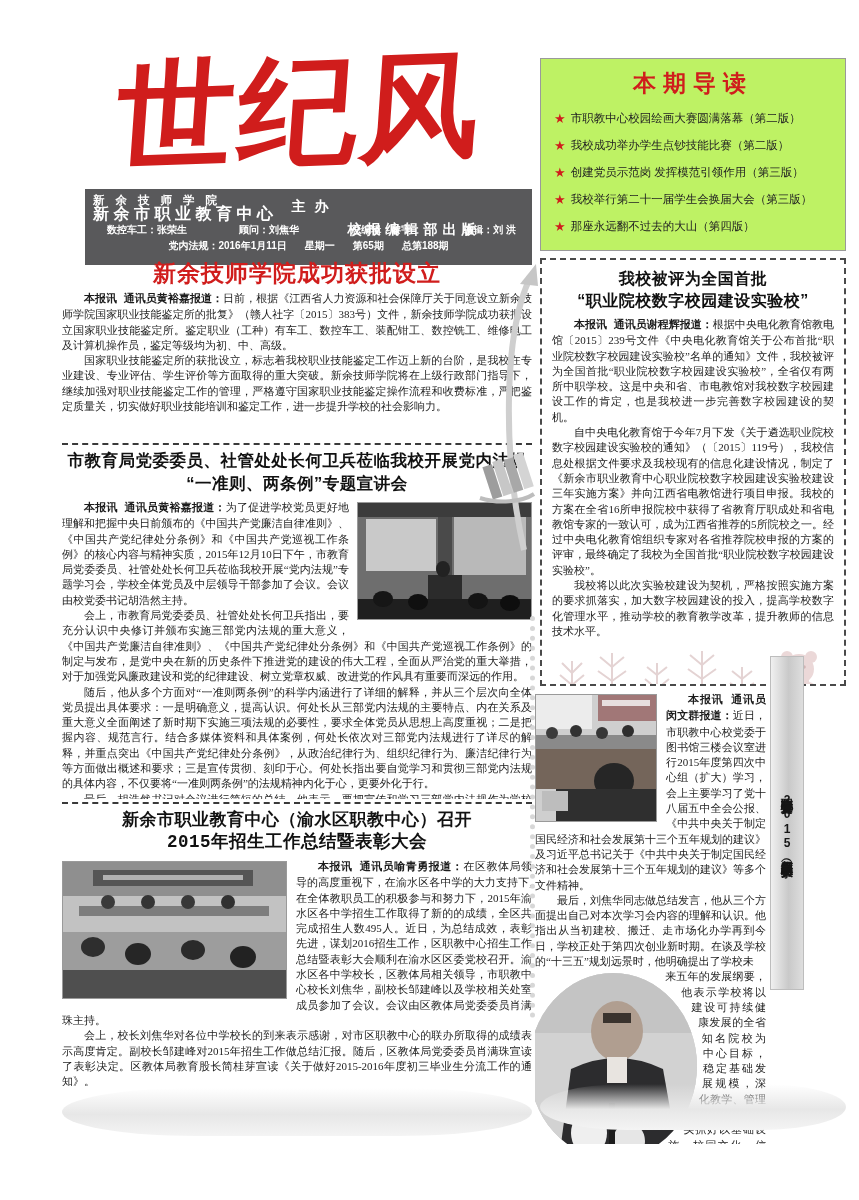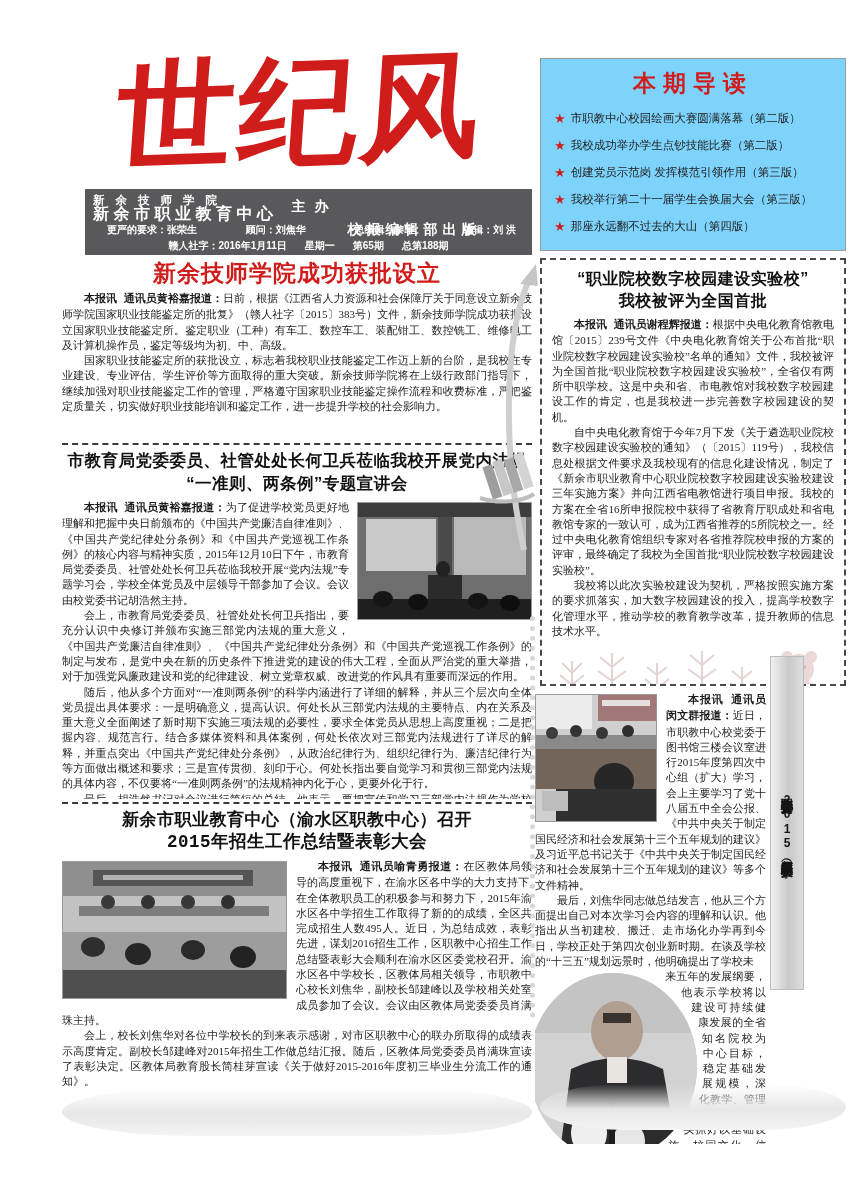--- a/index.html
+++ b/index.html
@@ -4,21 +4,21 @@
 <style>
   html,body{margin:0;padding:0;background:#ffffff;}
   #page{position:relative;width:859px;height:1200px;background:#fff;overflow:hidden;
         font-family:"Liberation Serif",serif;color:#1c1c1c;}
 
   
   .masthead-title{position:absolute;left:80px;top:40px;width:440px;height:145px;
     font-family:"Liberation Serif",serif;font-weight:bold;color:#d01d1c;
     font-size:118px;line-height:145px;text-align:center;letter-spacing:4px;
     transform:skewX(-6deg) rotate(-2deg);white-space:nowrap;}
-  .info-bar{position:absolute;left:85px;top:189px;width:447px;height:66px;
+  .info-bar{position:absolute;left:85px;top:189px;width:447px;height:76px;
     background:#59595b;color:#fff;font-family:"Liberation Sans",sans-serif;
     box-sizing:border-box;padding:3px 8px 2px 8px;}
   .ib-row1{display:flex;align-items:center;height:30px;}
   .ib-orgs{display:flex;flex-direction:column;justify-content:center;}
   .ib-org1{font-size:11.5px;font-weight:bold;letter-spacing:11px;line-height:14px;white-space:nowrap;}
   .ib-org2{font-size:16px;font-weight:bold;letter-spacing:4.5px;line-height:14px;white-space:nowrap;}
   .ib-host{font-size:14px;font-weight:bold;letter-spacing:9px;margin-left:14px;white-space:nowrap;}
   .ib-pub{font-size:14px;font-weight:bold;letter-spacing:5px;margin-left:10px;white-space:nowrap;margin-top:46px;}
   .ib-row2{display:flex;height:16px;align-items:center;font-size:10px;font-weight:bold;
     justify-content:space-between;padding:0 8px 0 14px;}
@@ -37,21 +37,21 @@
   .lead{font-family:Liberation Mono, monospace;font-weight:bold;}
   .h-divider{position:absolute;left:62px;width:470px;border-top:2px dashed #3a3a3a;}
 
   
   .photo{background:#bfbfbf;border:1px solid #9a9a9a;box-sizing:border-box;overflow:hidden;}
   .ph-right{float:right;margin:2px 0 4px 8px;}
   .ph-left{float:left;margin:2px 9px 3px 0;}
 
   
   .guide-box{position:absolute;left:540px;top:58px;width:306px;height:193px;
-    border:1.5px solid #9a9a9a;box-sizing:border-box;background:#7dd3fc;}
+    border:1.5px solid #9a9a9a;box-sizing:border-box;background:#bef264;}
   .guide-title{color:#d01d1c;font-family:"Liberation Sans",sans-serif;font-weight:bold;
     font-size:23px;letter-spacing:7px;text-align:center;margin-top:9px;}
   .guide-items{margin-top:6px;}
   .guide-item{display:flex;align-items:center;height:27px;padding-left:13px;
     font-size:11.5px;font-family:"Liberation Sans",sans-serif;color:#222;}
   .star{color:#d01d1c;font-size:13px;margin-right:5px;line-height:1;}
 
   .digital-box{position:absolute;left:540px;top:258px;width:306px;height:428px;
     border:2px dashed #4a4a4a;box-sizing:border-box;padding:8px 10px 0 10px;overflow:hidden;}
   .digital-box .body-text{font-size:11px;line-height:15.3px;}
@@ -89,27 +89,27 @@
   <div class="info-bar">
     <div class="ib-row1">
       <div class="ib-orgs">
         <div class="ib-org1">新余技师学院</div>
         <div class="ib-org2">新余市职业教育中心</div>
       </div>
       <div class="ib-host">主办</div>
       <div class="ib-pub">校报编辑部出版</div>
     </div>
     <div class="ib-row2">
-      <span>更严的要求：张荣生</span>
+      <span>数控车工：张荣生</span>
       <span>顾问：刘焦华</span>
       <span>总编辑：黎宇</span>
       <span>编辑：刘 洪</span>
     </div>
     <div class="ib-row3">
-      <span>赣人社字：2016年1月11日</span>
+      <span>党内法规：2016年1月11日</span>
       <span>星期一</span>
       <span>第65期</span>
       <span>总第188期</span>
     </div>
   </div>
 
   <div class="left-col-art" style="top:260px;height:182px;">
     <div class="title-red">新余技师学院成功获批设立</div>
     <div class="body-text">
       <p class="body-p"><b class="lead">本报讯 通讯员黄裕嘉报道：</b><span>日前，根据《江西省人力资源和社会保障厅关于同意设立新余技师学院国家职业技能鉴定所的批复》（赣人社字〔2015〕383号）文件，新余技师学院成功获批设立国家职业技能鉴定所。鉴定职业（工种）有车工、数控车工、装配钳工、数控铣工、维修电工及计算机操作员，鉴定等级均为初、中、高级。</span></p>
@@ -197,22 +197,22 @@
           <span>我校举行第二十一届学生会换届大会（第三版）</span>
         </div>
       <div class="guide-item">
           <span class="star">★</span>
           <span>那座永远翻不过去的大山（第四版）</span>
         </div>
     </div>
   </div>
 
   <div class="digital-box">
+    <div class="title-black" style="font-size:16px;line-height:22px;">我校被评为全国首批</div>
     <div class="title-black" style="font-size:16px;line-height:22px;">“职业院校数字校园建设实验校”</div>
-    <div class="title-black" style="font-size:16px;line-height:22px;">我校被评为全国首批</div>
     <div class="body-text">
       <p class="body-p"><b class="lead">本报讯 通讯员谢程辉报道：</b><span>根据中央电化教育馆教电馆〔2015〕239号文件《中央电化教育馆关于公布首批“职业院校数字校园建设实验校”名单的通知》文件，我校被评为全国首批“职业院校数字校园建设实验校”，全省仅有两所中职学校。这是中央和省、市电教馆对我校数字校园建设工作的肯定，也是我校进一步完善数字校园建设的契机。</span></p>
       <p class="body-p">自中央电化教育馆于今年7月下发《关于遴选职业院校数字校园建设实验校的通知》（〔2015〕119号），我校信息处根据文件要求及我校现有的信息化建设情况，制定了《新余市职业教育中心职业院校数字校园建设实验校建设三年实施方案》并向江西省电教馆进行项目申报。我校的方案在全省16所申报院校中获得了省教育厅职成处和省电教馆专家的一致认可，成为江西省推荐的5所院校之一。经过中央电化教育馆组织专家对各省推荐院校申报的方案的评审，最终确定了我校为全国首批“职业院校数字校园建设实验校”。</p>
       <p class="body-p">我校将以此次实验校建设为契机，严格按照实施方案的要求抓落实，加大数字校园建设的投入，提高学校数字化管理水平，推动学校的教育教学改革，提升教师的信息技术水平。</p>
     </div>
     <div class="plants">
       <svg width="282" height="62" viewBox="0 0 282 62">
         <g stroke="#dcc6c6" stroke-width="2" fill="none" opacity="0.9">
           <path d="M20,60 L20,18 M20,30 L10,20 M20,30 L30,20 M20,42 L8,32 M20,42 L32,32"></path>
           <path d="M60,60 L60,10 M60,24 L48,14 M60,24 L72,14 M60,38 L46,28 M60,38 L74,28 M60,50 L50,42 M60,50 L70,42"></path>

